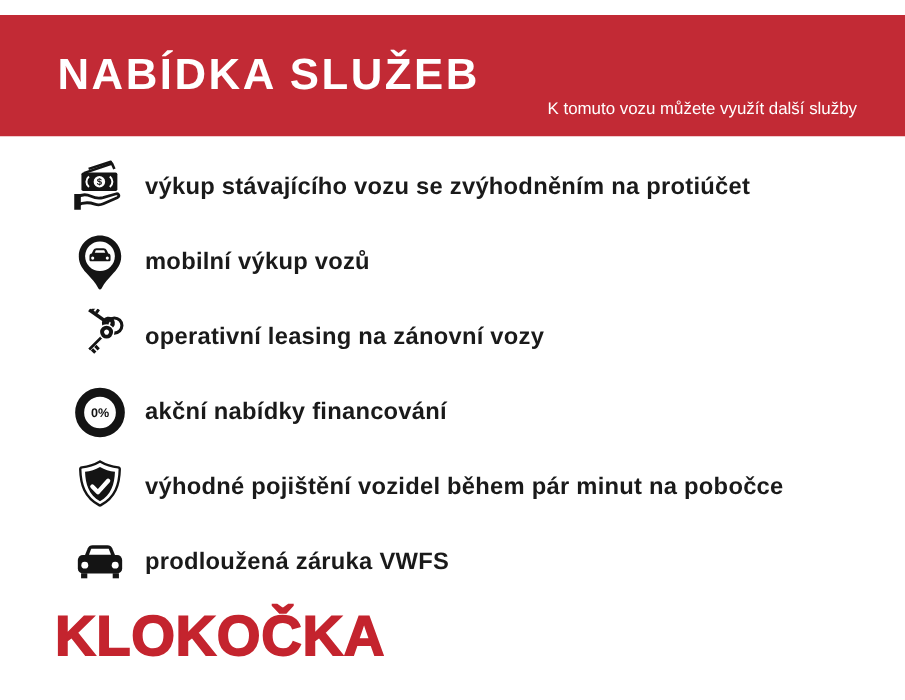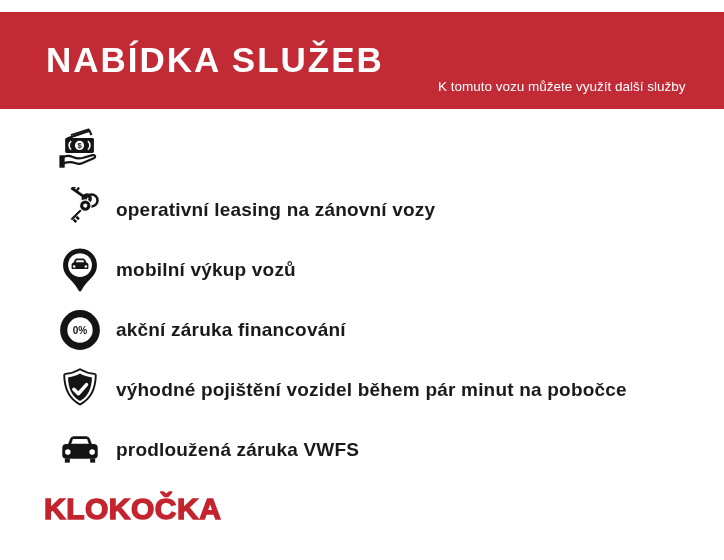--- a/index.html
+++ b/index.html
@@ -68,21 +68,21 @@
     font-weight: bold;
     color: #1a1a1a;
     letter-spacing: 0.2px;
     white-space: nowrap;
   }
 
   
   .footer-logo {
     position: absolute;
     left: 44px; top: 486px;
-    font-size: 30px;
+    font-size: 45px;
     line-height: 46px;
     font-weight: bold;
     color: #C4242E;
     letter-spacing: 0.5px;
     -webkit-text-stroke: 1.4px #C4242E;
     white-space: nowrap;
   }
 
   .ic { fill: #141414; }
   .ic-stroke { fill: none; stroke: #141414; }
@@ -108,20 +108,35 @@
           <path class="ic-stroke" d="M14.5 8.5 L33 2.5 l1 2.6" stroke-width="2" stroke-linejoin="round"></path>
           <rect class="ic" x="8.5" y="11.5" width="30" height="15.5" rx="1.5"></rect>
           <circle cx="23.5" cy="19.2" r="4.8" fill="#ffffff"></circle>
           <text x="23.5" y="22.2" font-size="8" font-weight="bold" text-anchor="middle" fill="#141414" font-family="Liberation Sans, sans-serif">$</text>
           <path d="M14.8 14.8 a5.6 5.6 0 0 0 0 8.8" fill="none" stroke="#ffffff" stroke-width="1.7"></path>
           <path d="M32.2 14.8 a5.6 5.6 0 0 1 0 8.8" fill="none" stroke="#ffffff" stroke-width="1.7"></path>
           <path class="ic-stroke" d="M4.5 32.5 c4.5 -3.5 8 -3 12 -1.2 c3.5 1.6 6.5 2 10 1.1 l10.5 -3 c2.8 -0.8 3.8 1.9 1.3 3.1 l-11.5 5.1 c-2.3 1 -4.8 1.1 -7.2 0.3 c-4.8 -1.7 -9.6 -1.7 -14.6 0.9" stroke-width="2.3" stroke-linecap="round" stroke-linejoin="round"></path>
           <path class="ic" d="M2.5 29.5 h5.5 v13 h-5.5 z"></path>
         </svg>
       </span>
+      <span class="service-label">výkup stávajícího vozu se zvýhodněním na protiúčet</span>
+    </div>
+
+    <div class="service-row">
+      <span class="service-icon">
+        <svg viewBox="0 0 48 48" aria-hidden="true">
+          <path class="ic" d="M24 1.5 C14 1.5 6.3 9.3 6.3 19 c0 6.8 3.7 10.9 7.7 15.3 c2.9 3.2 6.1 6.5 8.7 11.4 c0.5 1 2 1 2.6 0 c2.6 -4.9 5.8 -8.2 8.7 -11.4 c4 -4.4 7.7 -8.5 7.7 -15.3 C41.7 9.3 34 1.5 24 1.5 Z"></path>
+          <circle cx="24" cy="18.8" r="12.4" fill="#ffffff"></circle>
+          <path class="ic" d="M15.2 18.6 c0 -1.1 0.7 -1.9 1.9 -2.1 l1.3 -2.8 c0.5 -1.1 1.5 -1.7 2.8 -1.7 h5.6 c1.3 0 2.3 0.6 2.8 1.7 l1.3 2.8 c1.2 0.2 1.9 1 1.9 2.1 v3 c0 0.8 -0.6 1.4 -1.4 1.4 H16.6 c-0.8 0 -1.4 -0.6 -1.4 -1.4 Z"></path>
+          <path d="M19.6 15.8 l0.9 -2 h7 l0.9 2 Z" fill="#ffffff"></path>
+          <circle cx="17.9" cy="20.3" r="1.3" fill="#ffffff"></circle>
+          <circle cx="30.1" cy="20.3" r="1.3" fill="#ffffff"></circle>
+        </svg>
+      </span>
+      <span class="service-label">mobilní výkup vozů</span>
     </div>
 
     <div class="service-row">
       <span class="service-icon">
         <svg viewBox="0 0 48 48" aria-hidden="true">
           <g transform="rotate(125 31 12)">
             <rect class="ic" x="29.6" y="16.5" width="3" height="15"></rect>
             <rect class="ic" x="26.2" y="24" width="3.6" height="2.4"></rect>
             <rect class="ic" x="26.2" y="28" width="3.6" height="2.4"></rect>
             <circle class="ic" cx="31" cy="12" r="5.4"></circle>
@@ -136,39 +151,25 @@
             <circle cx="29.5" cy="19.5" r="2.1" fill="#ffffff"></circle>
           </g>
         </svg>
       </span>
       <span class="service-label">operativní leasing na zánovní vozy</span>
     </div>
 
     <div class="service-row">
       <span class="service-icon">
         <svg viewBox="0 0 48 48" aria-hidden="true">
-          <path class="ic" d="M24 1.5 C14 1.5 6.3 9.3 6.3 19 c0 6.8 3.7 10.9 7.7 15.3 c2.9 3.2 6.1 6.5 8.7 11.4 c0.5 1 2 1 2.6 0 c2.6 -4.9 5.8 -8.2 8.7 -11.4 c4 -4.4 7.7 -8.5 7.7 -15.3 C41.7 9.3 34 1.5 24 1.5 Z"></path>
-          <circle cx="24" cy="18.8" r="12.4" fill="#ffffff"></circle>
-          <path class="ic" d="M15.2 18.6 c0 -1.1 0.7 -1.9 1.9 -2.1 l1.3 -2.8 c0.5 -1.1 1.5 -1.7 2.8 -1.7 h5.6 c1.3 0 2.3 0.6 2.8 1.7 l1.3 2.8 c1.2 0.2 1.9 1 1.9 2.1 v3 c0 0.8 -0.6 1.4 -1.4 1.4 H16.6 c-0.8 0 -1.4 -0.6 -1.4 -1.4 Z"></path>
-          <path d="M19.6 15.8 l0.9 -2 h7 l0.9 2 Z" fill="#ffffff"></path>
-          <circle cx="17.9" cy="20.3" r="1.3" fill="#ffffff"></circle>
-          <circle cx="30.1" cy="20.3" r="1.3" fill="#ffffff"></circle>
-        </svg>
-      </span>
-      <span class="service-label">mobilní výkup vozů</span>
-    </div>
-
-    <div class="service-row">
-      <span class="service-icon">
-        <svg viewBox="0 0 48 48" aria-hidden="true">
           <circle cx="24" cy="24" r="17" fill="none" stroke="#141414" stroke-width="7.5"></circle>
           <text x="24" y="27.8" font-size="10.5" font-weight="bold" text-anchor="middle" fill="#141414" font-family="Liberation Sans, sans-serif">0%</text>
         </svg>
       </span>
-      <span class="service-label">akční záruka financování</span>
+      <span class="service-label">akční nabídky financování</span>
     </div>
 
     <div class="service-row">
       <span class="service-icon">
         <svg viewBox="0 0 48 48" aria-hidden="true">
           <path class="ic-stroke" stroke-width="2" d="M24 2.3 c4.6 2.7 9.6 4.4 15.1 4.9 c0.8 0.1 1.4 0.7 1.4 1.5 c-0.3 12.6 -3.5 23.6 -16.1 30.2 c-0.3 0.1 -0.5 0.1 -0.8 0 C11 32.3 7.8 21.3 7.5 8.7 c0 -0.8 0.6 -1.4 1.4 -1.5 C14.4 6.7 19.4 5 24 2.3 Z"></path>
           <path class="ic" d="M24 6.8 c3.8 2.1 8 3.5 12.5 4.1 c-0.4 10.4 -3.2 19.4 -12.5 24.6 c-9.3 -5.2 -12.1 -14.2 -12.5 -24.6 C16 10.3 20.2 8.9 24 6.8 Z"></path>
           <path d="M17.6 23.2 l4.7 4.7 l8.5 -9.5" fill="none" stroke="#ffffff" stroke-width="3.6" stroke-linecap="round" stroke-linejoin="round"></path>
         </svg>
       </span>

